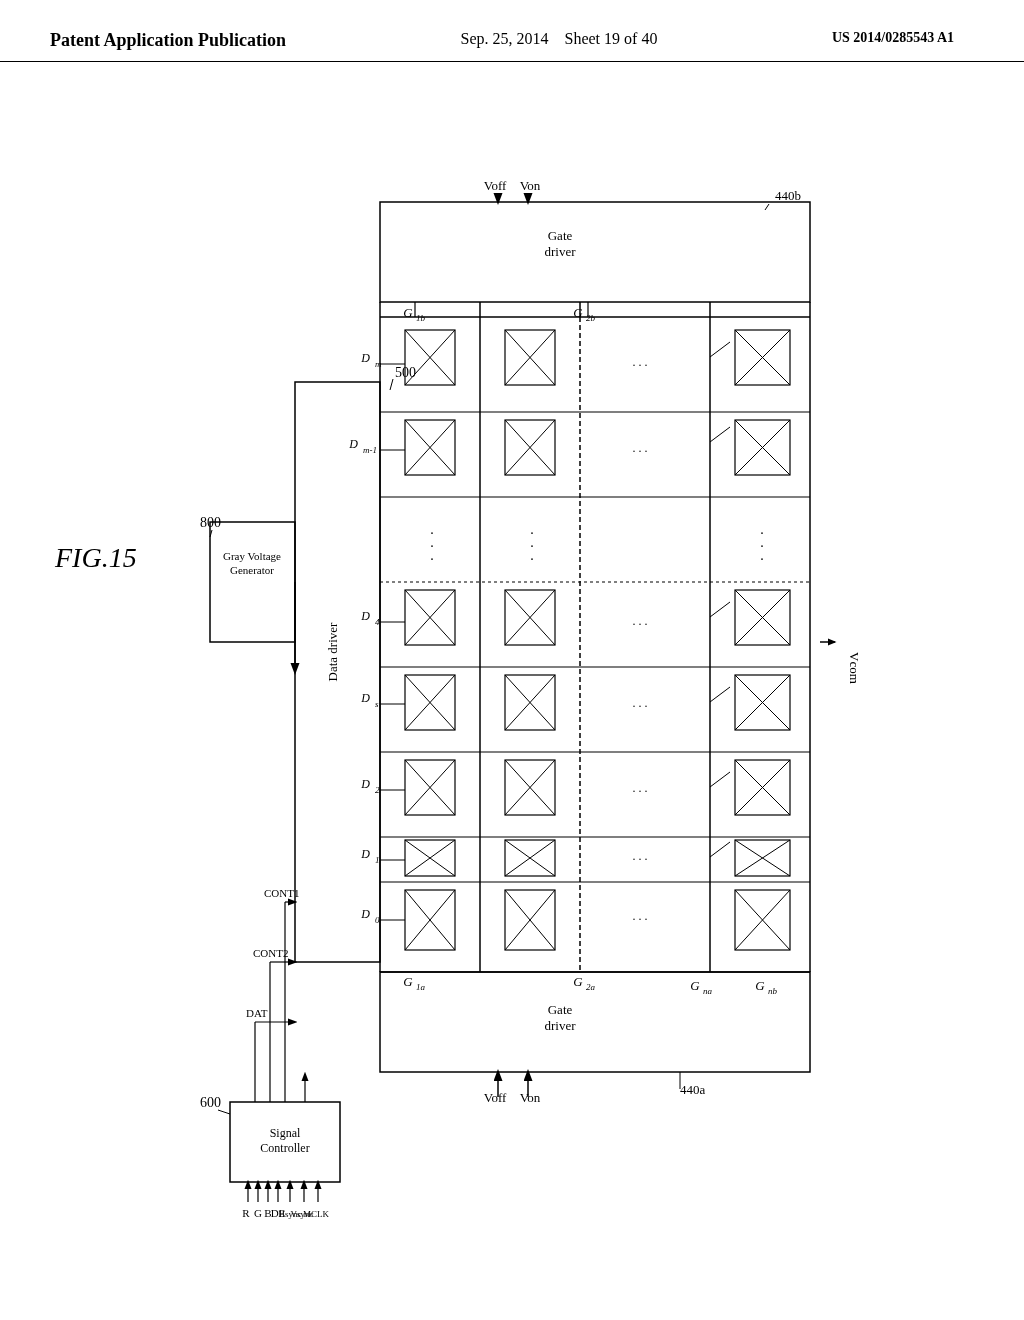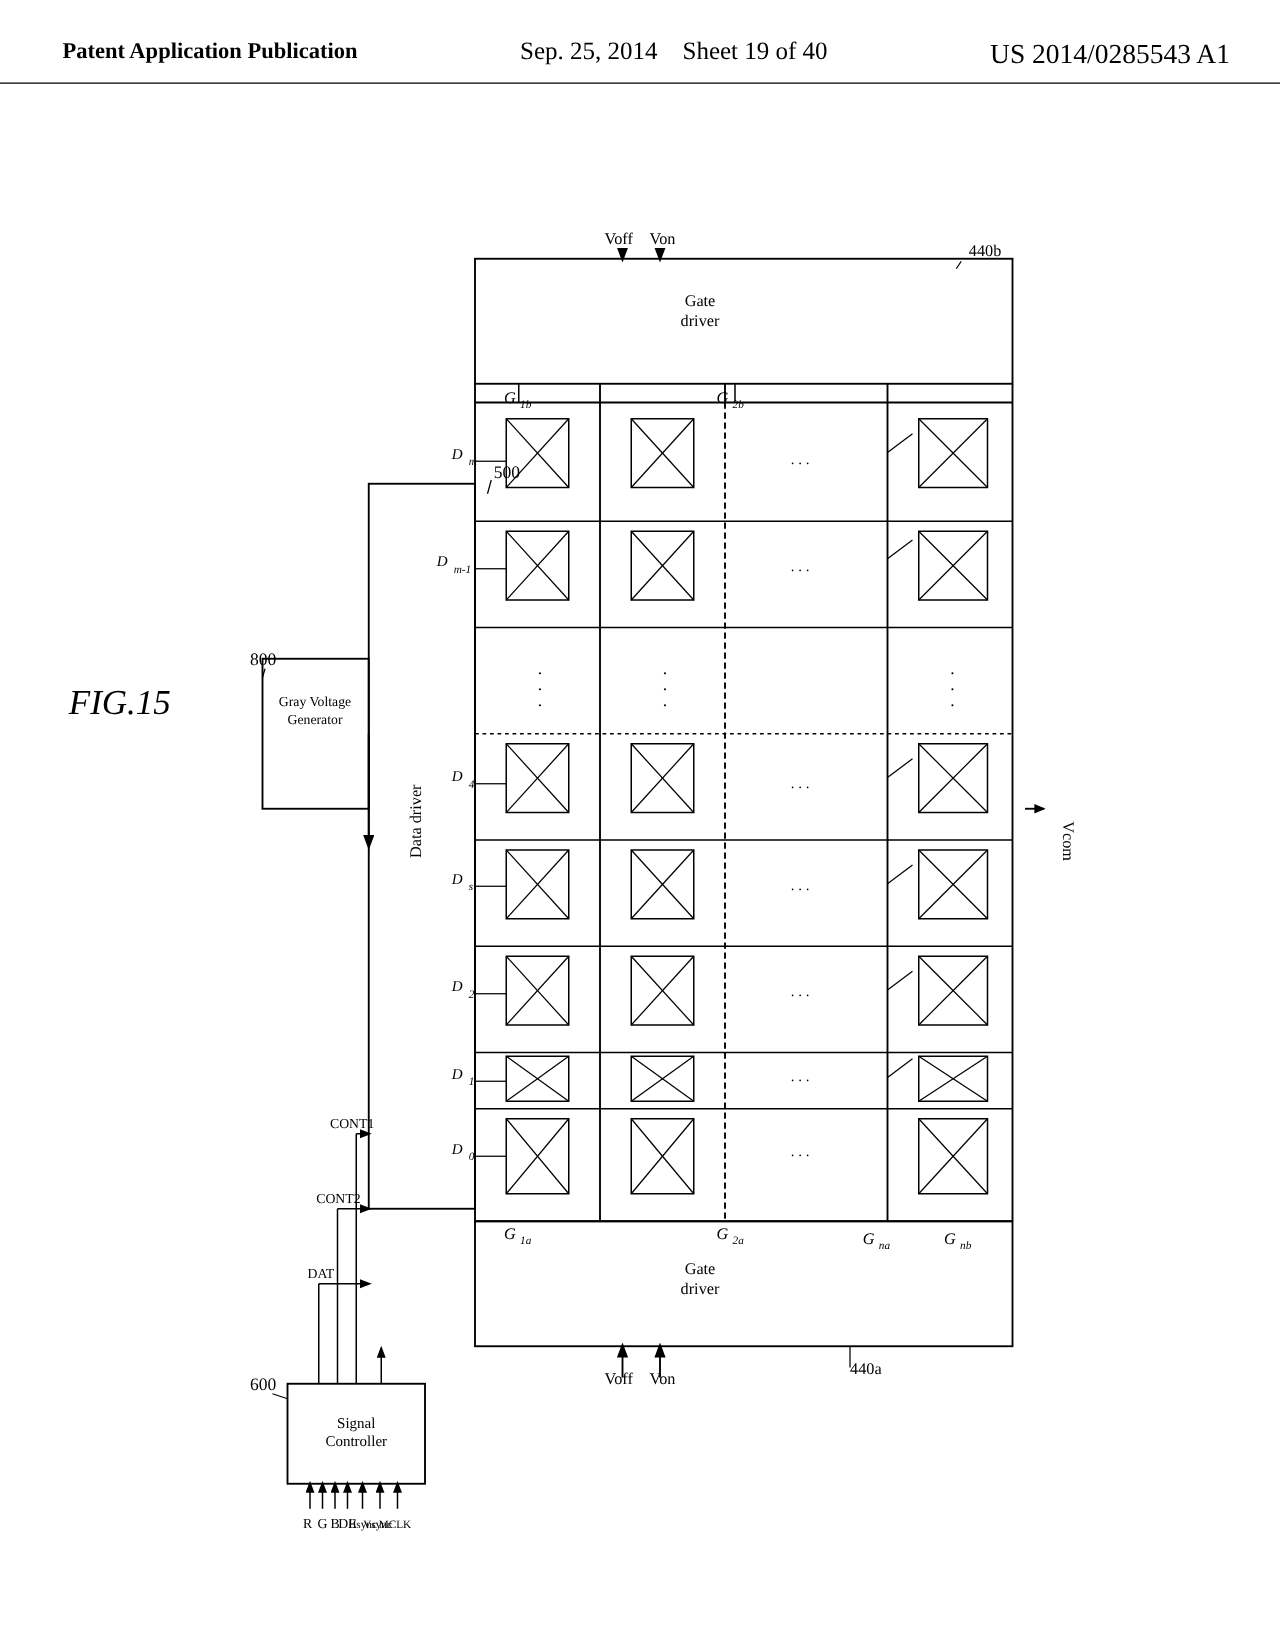--- a/index.html
+++ b/index.html
@@ -10,34 +10,34 @@
       font-family: 'Times New Roman', Times, serif;
       overflow: hidden;
       position: relative;
     }
 
     
     .header {
       display: flex;
       justify-content: space-between;
       align-items: flex-start;
-      padding: 30px 40px 10px 50px;
+      padding: 30px 70px 10px 50px;
       border-bottom: 1px solid #000;
     }
     .header-left {
       font-weight: bold;
       font-size: 18px;
     }
     .header-center {
-      font-size: 20px;
+      font-size: 16px;
       text-align: center;
     }
     .header-right {
-      font-size: 22px;
-      font-weight: normal;
+      font-size: 14px;
+      font-weight: bold;
     }
 
     
     .content {
       position: relative;
       width: 100%;
       height: calc(100% - 80px);
     }
 
     

